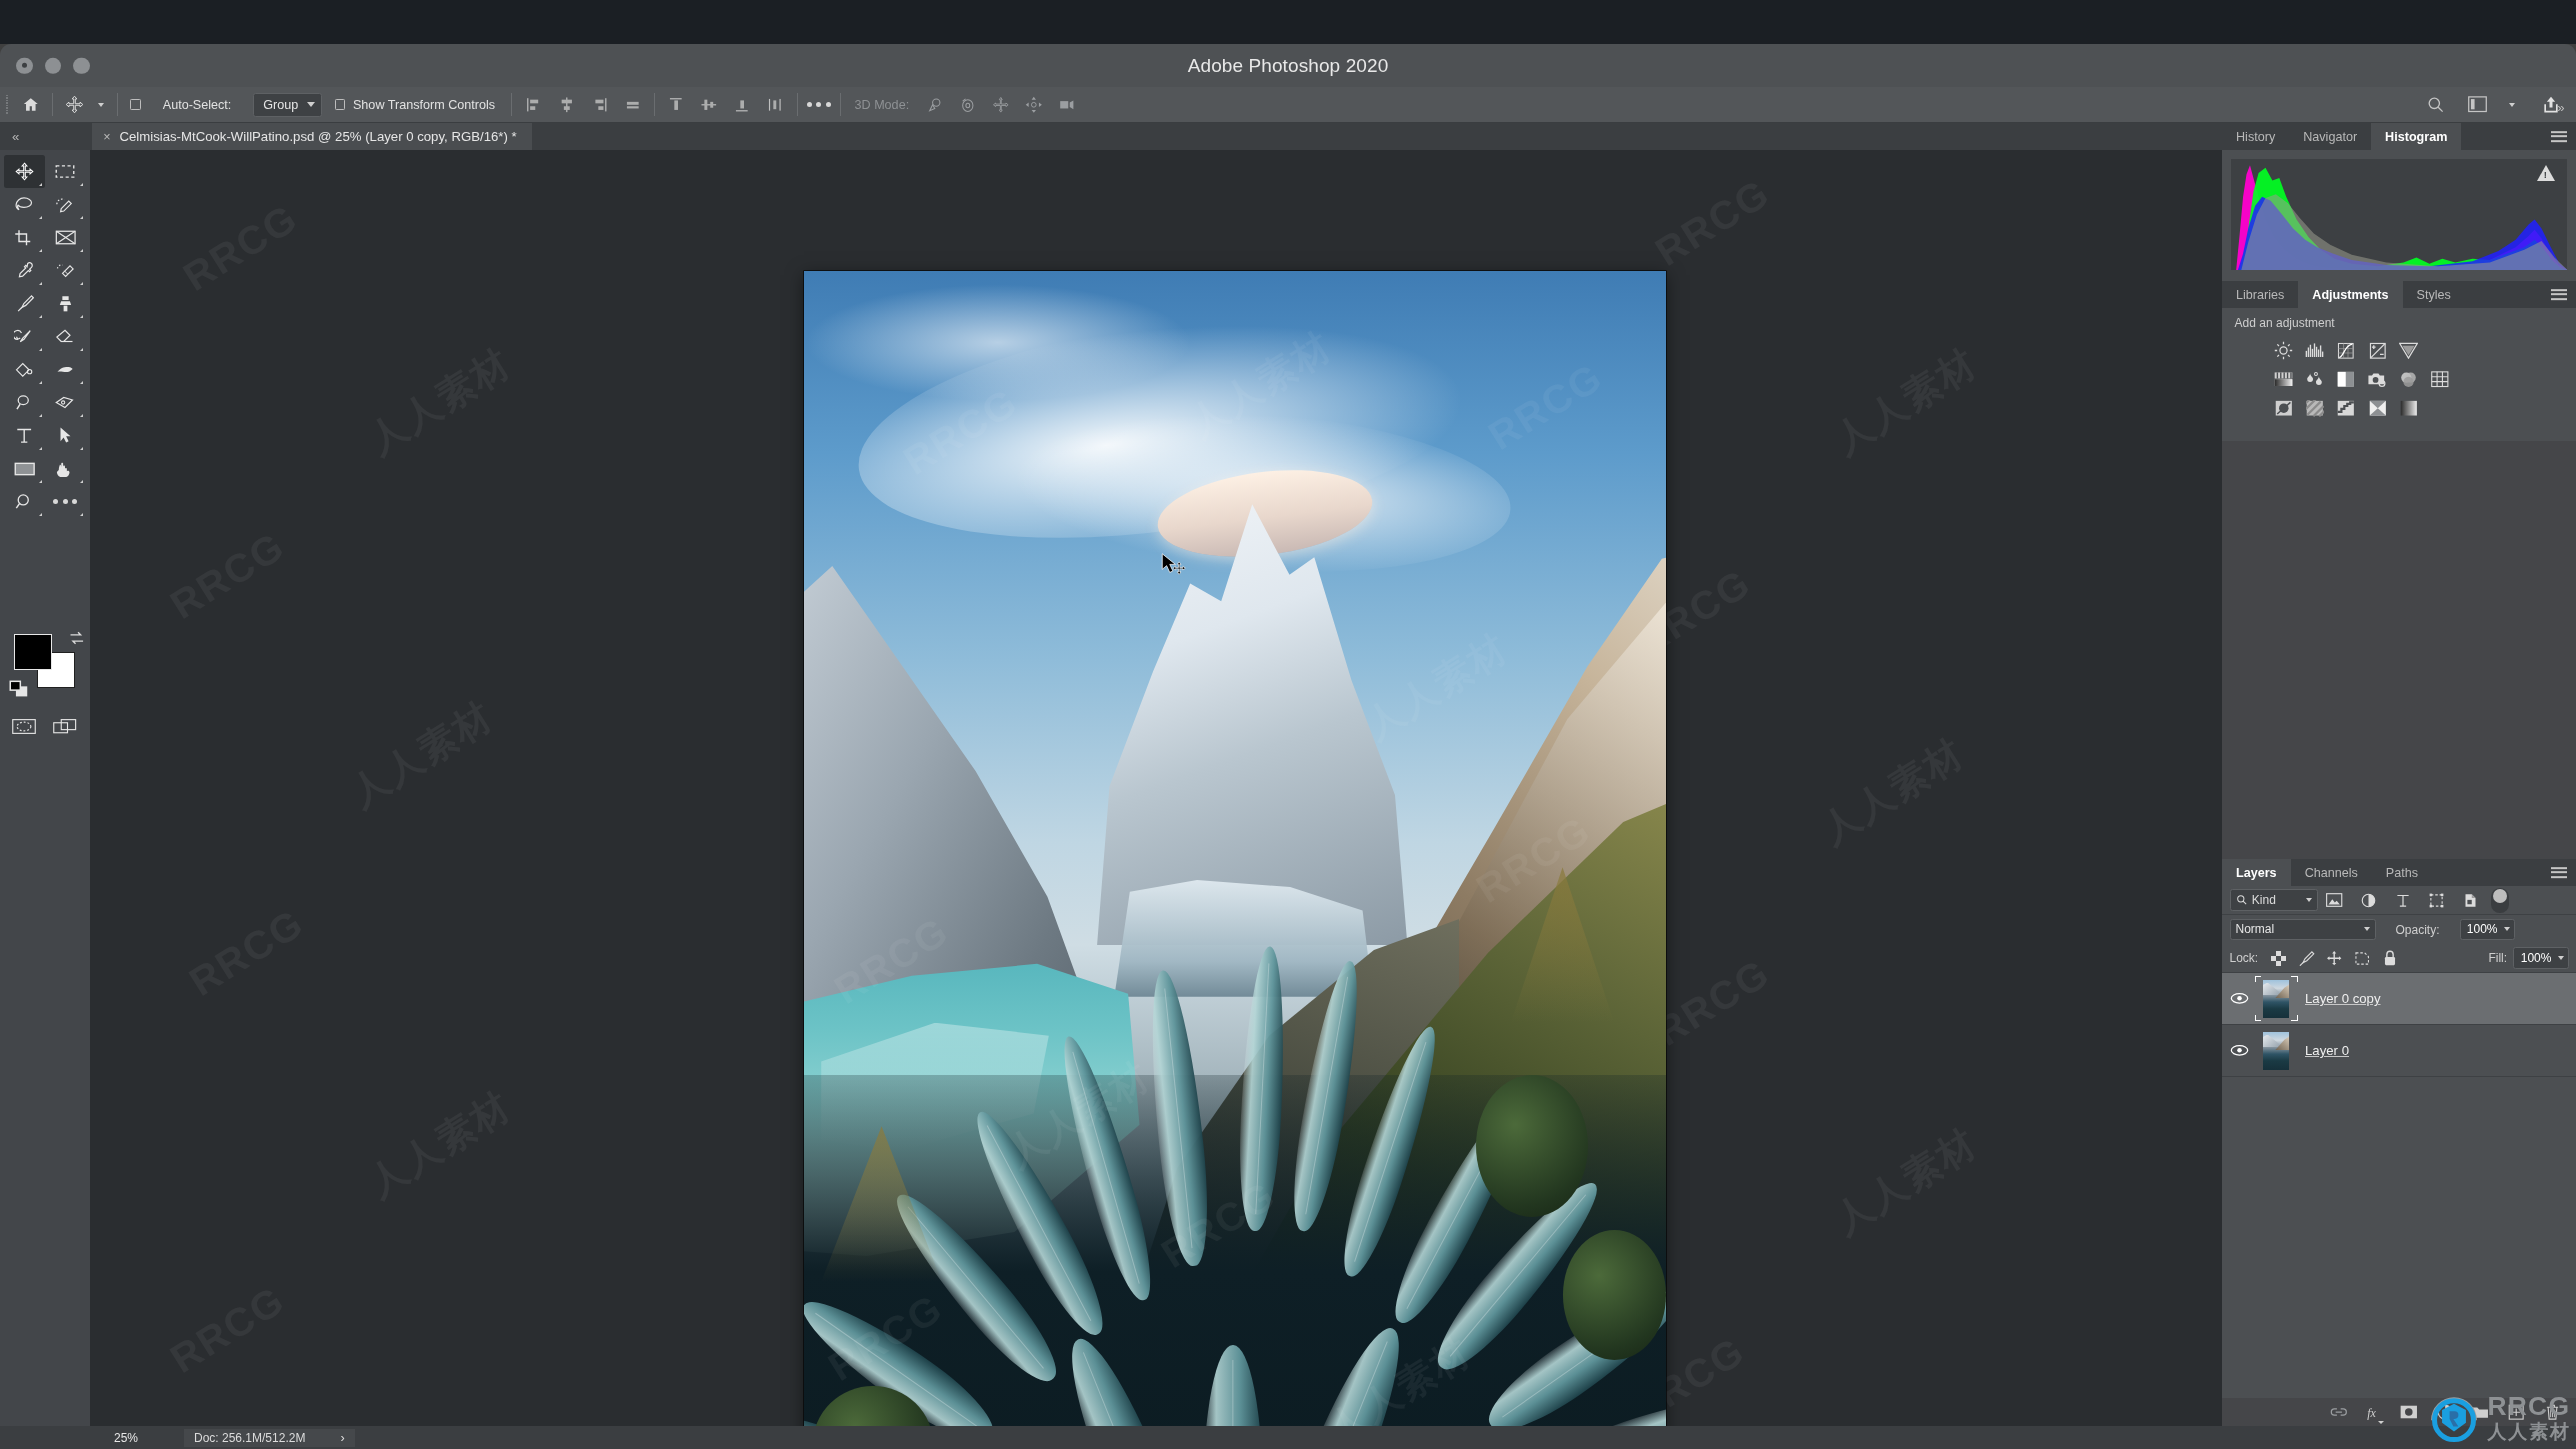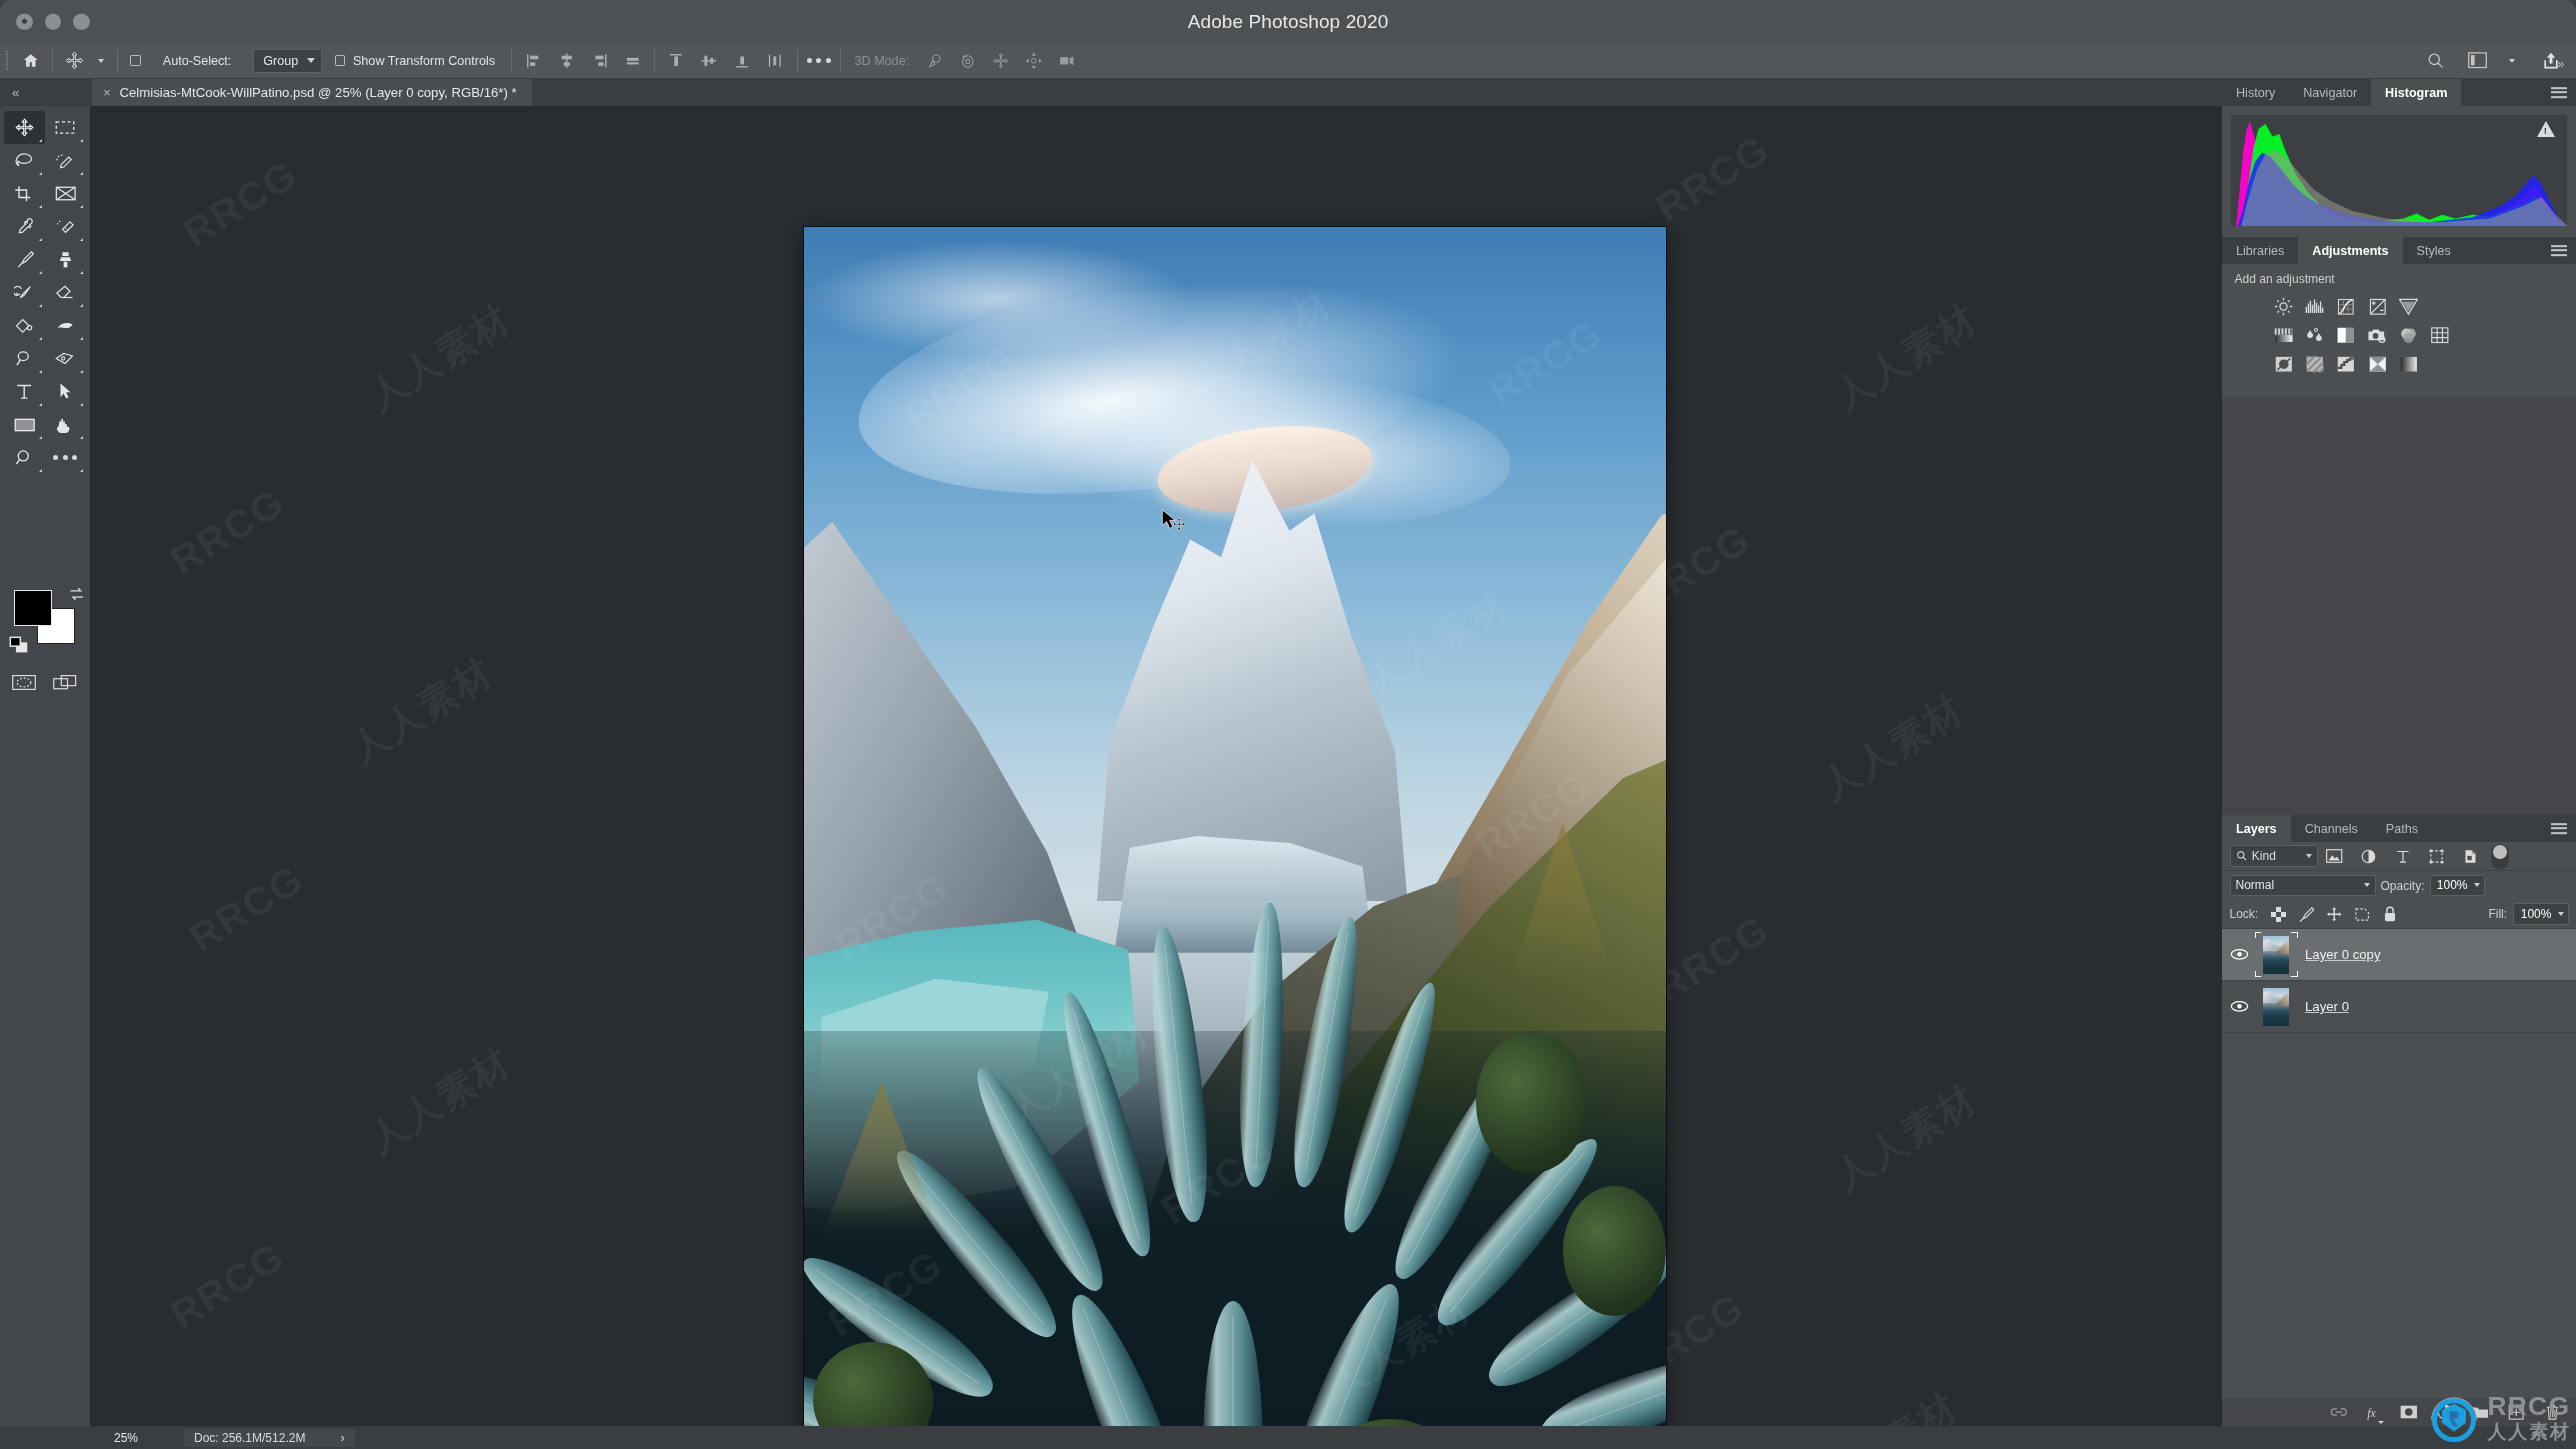--- a/index.html
+++ b/index.html
@@ -1,19 +1,19 @@
 <!DOCTYPE html>
 <html style="font-size:10px"><head>
 <meta charset="utf-8">
 <style>
   * { box-sizing: border-box; margin:0; padding:0; }
   html,body { width:2576px; height:1449px; overflow:hidden; background:#1b1f24; }
   body { font-family:"Liberation Sans", sans-serif; color:#c8c8c8; -webkit-font-smoothing:antialiased; }
 
-  .app { position:absolute; inset:0; background:#404040; }
+  .app { position:absolute; inset:0; background:#404040;margin-top:44px; }
 
   
   .titlebar{position:absolute;left:0;right:0;top:0;height:43px;background:#4e5154;
             border-top-left-radius:11.3px;border-top-right-radius:11.3px;
             display:flex;align-items:center;justify-content:center;}
   .titlebar .title{font-size:19px;color:#e8e8e8;letter-spacing:0.1px;}
   .traffic{position:absolute;left:16.4px;top:50%;transform:translateY(-50%);display:flex;gap:12px;}
   .tl{width:16.4px;height:16.4px;border-radius:50%;background:#8d9093;position:relative;}
   .tl.a::after{content:"";position:absolute;left:5.7px;top:5.7px;width:5px;height:5px;border-radius:50%;background:#3c3f42;}
 
@@ -145,21 +145,21 @@
 
   .layersWrap{position:absolute;left:0;right:0;top:736px;bottom:0;background:#4c4f52;}
   .lfilter{display:flex;align-items:center;gap:0;height:29px;padding:0 7.5px;border-bottom:0.6px solid #3e4144;}
   .kind{width:88px;height:21.4px;background:#3e4144;border:0.6px solid #5e6164;border-radius:2.5px;
         display:flex;align-items:center;gap:5px;padding:0 5px;font-size:12px;color:#dcdcdc;}
   .kind .sp{flex:1;}
   .fico{width:34px;display:flex;align-items:center;justify-content:center;}
   .toggle{width:17.6px;height:25px;border-radius:8.8px;background:#3a3d40;position:relative;margin-left:3.8px;}
   .toggle::after{content:"";position:absolute;left:1.9px;top:1.9px;width:14px;height:14px;border-radius:50%;background:#bdbdbd;}
 
-  .blendrow{display:flex;align-items:center;height:29px;padding:0 7.5px;gap:5px;}
+  .blendrow{display:flex;align-items:center;height:29px;padding:0 7.5px;gap:20px;}
   .blend{width:146px;height:21.4px;background:#3e4144;border:0.6px solid #5e6164;border-radius:2.5px;
          display:flex;align-items:center;padding:0 5px;font-size:12px;color:#e6e6e6;}
   .blend .sp{flex:1;}
   .lbl{font-size:12px;color:#cfcfcf;white-space:nowrap;}
   .numbox{height:21.4px;background:#3e4144;border:0.6px solid #5e6164;border-radius:2.5px;
           display:flex;align-items:center;font-size:12px;color:#fff;padding:0 3.8px 0 6.3px;gap:6.3px;}
   .lockrow{display:flex;align-items:center;height:29px;padding:0 7.5px;gap:0;border-bottom:0.6px solid #3e4144;}
   .lockico{width:28px;display:flex;align-items:center;justify-content:center;}
 
   .layerrow{display:flex;align-items:center;height:52px;border-bottom:0.6px solid #3e4144;position:relative;text-decoration:underline;}

